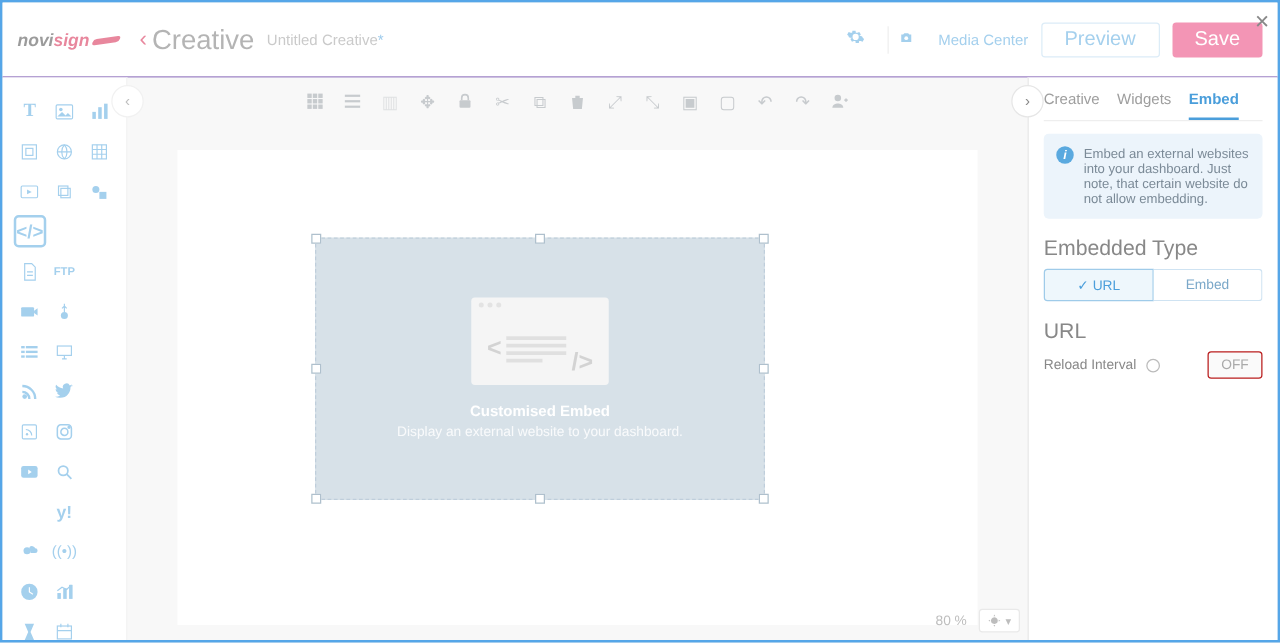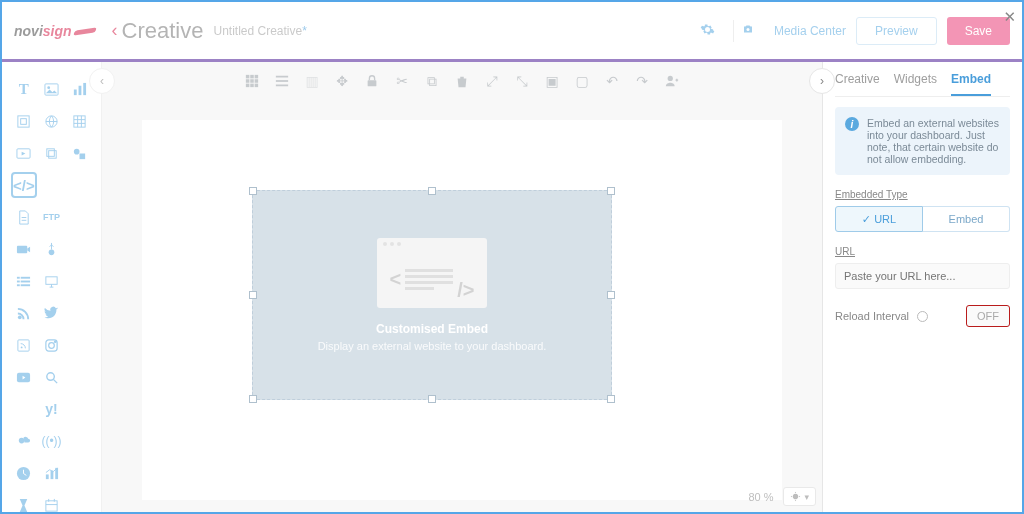--- a/index.html
+++ b/index.html
@@ -3,35 +3,35 @@
 <meta charset="utf-8">
 <style>
   * { box-sizing: border-box; margin: 0; padding: 0; }
   html, body { width: 1024px; height: 514px; font-family: Arial, Helvetica, sans-serif; overflow: hidden; }
   body { border: 2px solid #55a6e8; background: #f2f2f2; position: relative; }
 
   
   .overlay { position: absolute; inset: 0; background: rgba(255,255,255,0.45); pointer-events: none; z-index: 90; }
 
   
-  .header { height: 60px; background: #fff; border-bottom: 3px solid #4c1d95; display: flex; align-items: center; padding: 0 12px; }
+  .header { height: 60px; background: #fff; border-bottom: 1px solid #4c1d95; display: flex; align-items: center; padding: 0 12px; }
   .logo { display: flex; align-items: center; font-style: italic; font-weight: bold; font-size: 14px; margin-right: 16px; }
   .logo .ls1 { color: #4a4a4a; }
   .logo .ls2 { color: #d6254d; }
   .swoosh { width: 22px; height: 12px; position: relative; margin-left: 2px; }
   .swoosh:before { content:""; position:absolute; left:0; top:4px; width:22px; height:5px; background:#d6254d; border-radius:3px; transform: skew(-20deg,-8deg); }
   .back-caret { color:#d6254d; font-size: 18px; margin-right: 4px; cursor:pointer; }
   .crumb-title { color:#777; font-size:22px; font-weight:300; margin-right: 10px; }
   .crumb-sub { color:#9e9e9e; font-size:12px; }
   .crumb-sub:after { content:"*"; color:#4a9edb; }
   .header-spacer { flex: 1; }
   .hdr-icon { color:#5aa9df; font-size:15px; margin: 0 10px; cursor:pointer; }
   .divider { width:1px; height:22px; background:#e1e1e1; margin:0 8px; }
   .media { color:#5aa9df; font-size:12px; display:flex; align-items:center; gap:20px; cursor:pointer; }
-  .btn { height:28px; padding:0 18px; font-size:12px; border-radius:3px; cursor:pointer; display:flex; align-items:center; margin-left:10px; }
+  .btn { height:28px; padding:0 18px; font-size:16px; border-radius:3px; cursor:pointer; display:flex; align-items:center; margin-left:10px; }
   .btn-outline { border:1px solid #bfdcf1; color:#5aa9df; background:#fff; }
   .btn-primary { background:#ea3f78; color:#fff; border:none; }
   .close-x { position:absolute; top:6px; right:6px; color:#888; font-size:15px; cursor:pointer; z-index:95; }
 
   
   .main { display:flex; height: calc(100% - 60px); }
   .left-rail { width: 100px; background:#fff; border-right:1px solid #e6e6e6; padding-top:8px; position:relative; }
   .left-toggle { position:absolute; top:6px; right:-14px; width:26px; height:26px; background:#fff; border:1px solid #e6e6e6; border-radius:50%; display:flex; align-items:center; justify-content:center; color:#888; font-size:12px; cursor:pointer; z-index:5; }
   .widget-grid { display:grid; grid-template-columns: repeat(3, 1fr); gap:6px 0; padding: 6px 8px; }
   .w-item { width:26px; height:26px; display:flex; align-items:center; justify-content:center; color:#5aa9df; font-size:15px; cursor:pointer; border-radius:4px; margin:0 auto; }
@@ -57,21 +57,21 @@
   .status-bar { position:absolute; bottom:6px; right:0; display:flex; align-items:center; gap:10px; font-size:11px; color:#888; padding-right:6px;}
   .zoom-btn { border:1px solid #d7d7d7; border-radius:3px; padding:3px 6px; background:#fff; cursor:pointer; display:flex; align-items:center; gap:3px;}
 
   .right-rail { width: 200px; background:#fff; border-left:1px solid #e6e6e6; display:flex; flex-direction:column; position:relative; padding:10px 12px; z-index:100; }
   .right-toggle { position:absolute; top:6px; left:-14px; width:26px; height:26px; background:#fff; border:1px solid #e6e6e6; border-radius:50%; display:flex; align-items:center; justify-content:center; color:#888; font-size:12px; cursor:pointer; }
   .tabs { display:flex; gap:14px; font-size:12px; border-bottom:1px solid #eee; margin-bottom:10px; }
   .tab { color:#9e9e9e; padding-bottom:8px; cursor:pointer; }
   .tab.active { color:#4a9edb; border-bottom:2px solid #4a9edb; font-weight:bold; }
   .info-box { background:#ecf4fb; border-radius:4px; padding:10px; font-size:10.5px; color:#7b8a97; display:flex; gap:8px; margin-bottom:14px; }
   .info-icon { width:14px;height:14px;border-radius:50%;background:#5aa9df;color:#fff;display:flex;align-items:center;justify-content:center;font-size:10px;flex-shrink:0;font-style:italic;font-weight:bold; }
-  .field-label { font-size:10px; color:#888; margin-bottom:6px;text-decoration:underline; }
+  .field-label { font-size:17px; color:#888; margin-bottom:6px; }
   .seg { display:flex; margin-bottom:14px; }
   .seg button { flex:1; height:26px; font-size:11px; border:1px solid #cfe3f2; background:#fff; color:#7ba8c9; cursor:pointer; }
   .seg button.sel { background:#eef7fc; color:#4a9edb; border-color:#9fcbe9; }
   .seg button:first-child { border-radius:3px 0 0 3px; }
   .seg button:last-child { border-radius:0 3px 3px 0; border-left:none; }
   .url-input { width:100%; height:26px; border:1px solid #eee; border-radius:3px; background:#fafafa; padding:0 8px; font-size:11px; color:#bbb; margin-bottom:16px;}
   .reload-row { display:flex; align-items:center; gap:8px; font-size:11px; color:#888; }
   .radio { width:11px; height:11px; border:1px solid #bbb; border-radius:50%; }
   .off-btn { border:1px solid #b91c1c; border-radius:3px; padding:4px 10px; background:#fafafa; font-size:11px; color:#aaa; cursor:pointer; margin-left:auto;}
 
@@ -408,21 +408,20 @@
     <div class="info-box">
       <div class="info-icon">i</div>
       <div>Embed an external websites into your dashboard. Just note, that certain website do not allow embedding.</div>
     </div>
     <div class="field-label">Embedded Type</div>
     <div class="seg">
       <button class="sel">✓ <span>URL</span></button>
       <button>Embed</button>
     </div>
     <div class="field-label">URL</div>
-    <input class="url-input" placeholder="Paste your URL here..." style="">
     <div class="reload-row">
       <span>Reload Interval</span>
       <span class="radio"></span>
       <span class="off-btn">OFF</span>
     </div>
   </div>
 </div>
 
 <div class="overlay"></div>
 

